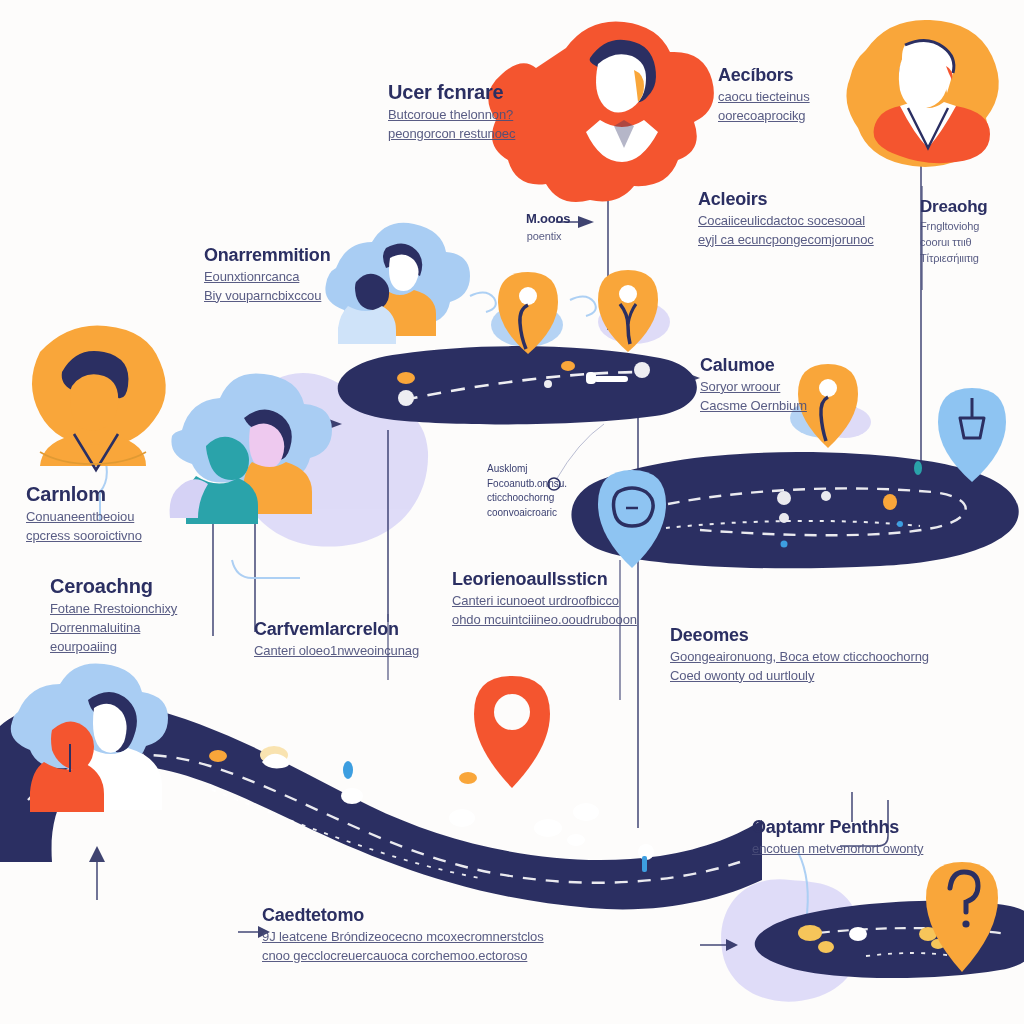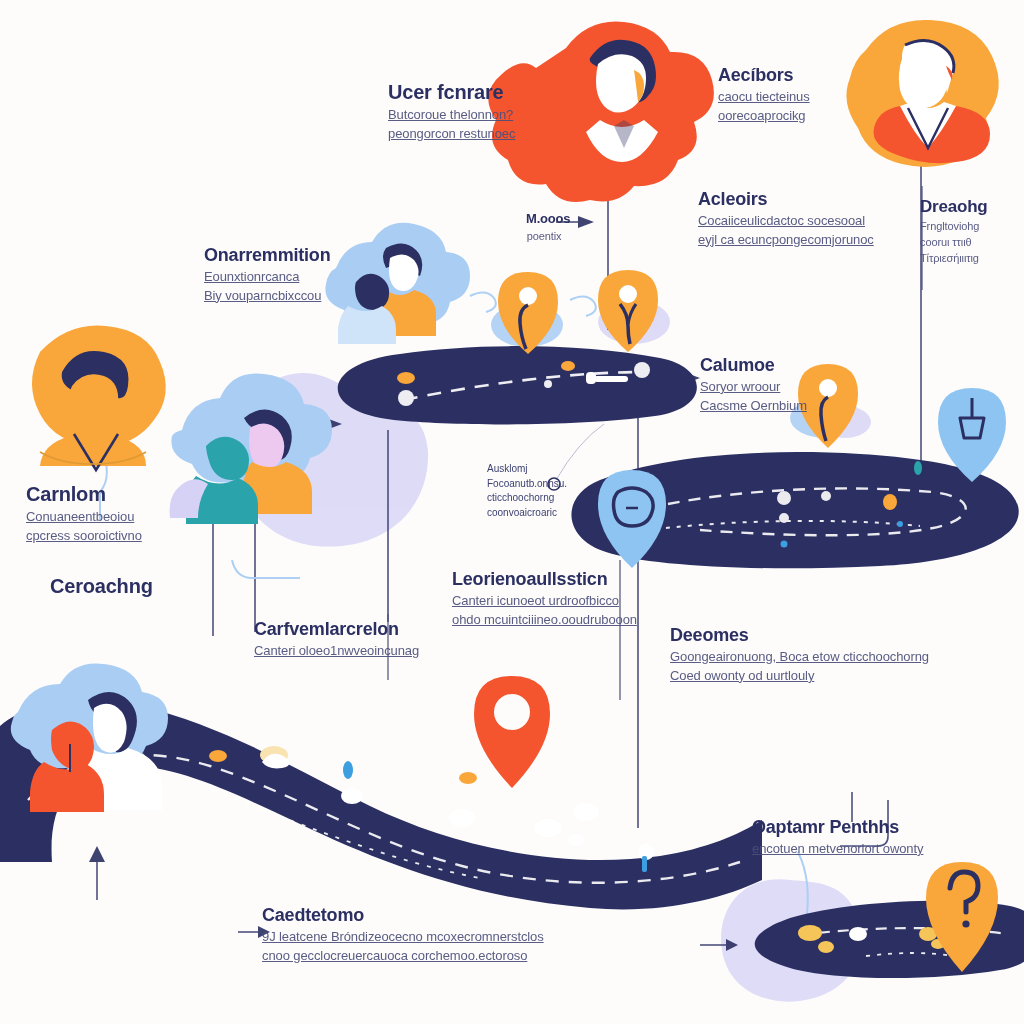--- a/index.html
+++ b/index.html
@@ -355,20 +355,25 @@
     <div class="lbl t20 blur" style="left:26px;top:484px;">
       <div class="ttl">Carnlom</div>
       <div class="sub">
         <div>Conuaneentbeoiou</div>
           <div>cpcress sooroictivno</div>
       </div>
     </div>
 
     <div class="lbl t20 blur" style="left:50px;top:576px;">
       <div class="ttl">Ceroachng</div>
+      <div class="sub">
+        <div>Fotane Rrestoionchixy</div>
+          <div>Dorrenmaluitina</div>
+          <div>eourpoaiing</div>
+      </div>
     </div>
 
     <div class="lbl t18 blur" style="left:254px;top:620px;">
       <div class="ttl">Carfvemlarcrelon</div>
       <div class="sub">
         <div>Canteri oloeo1nwveoincunag</div>
       </div>
     </div>
 
     <div class="lbl t18 blur" style="left:452px;top:570px;">

